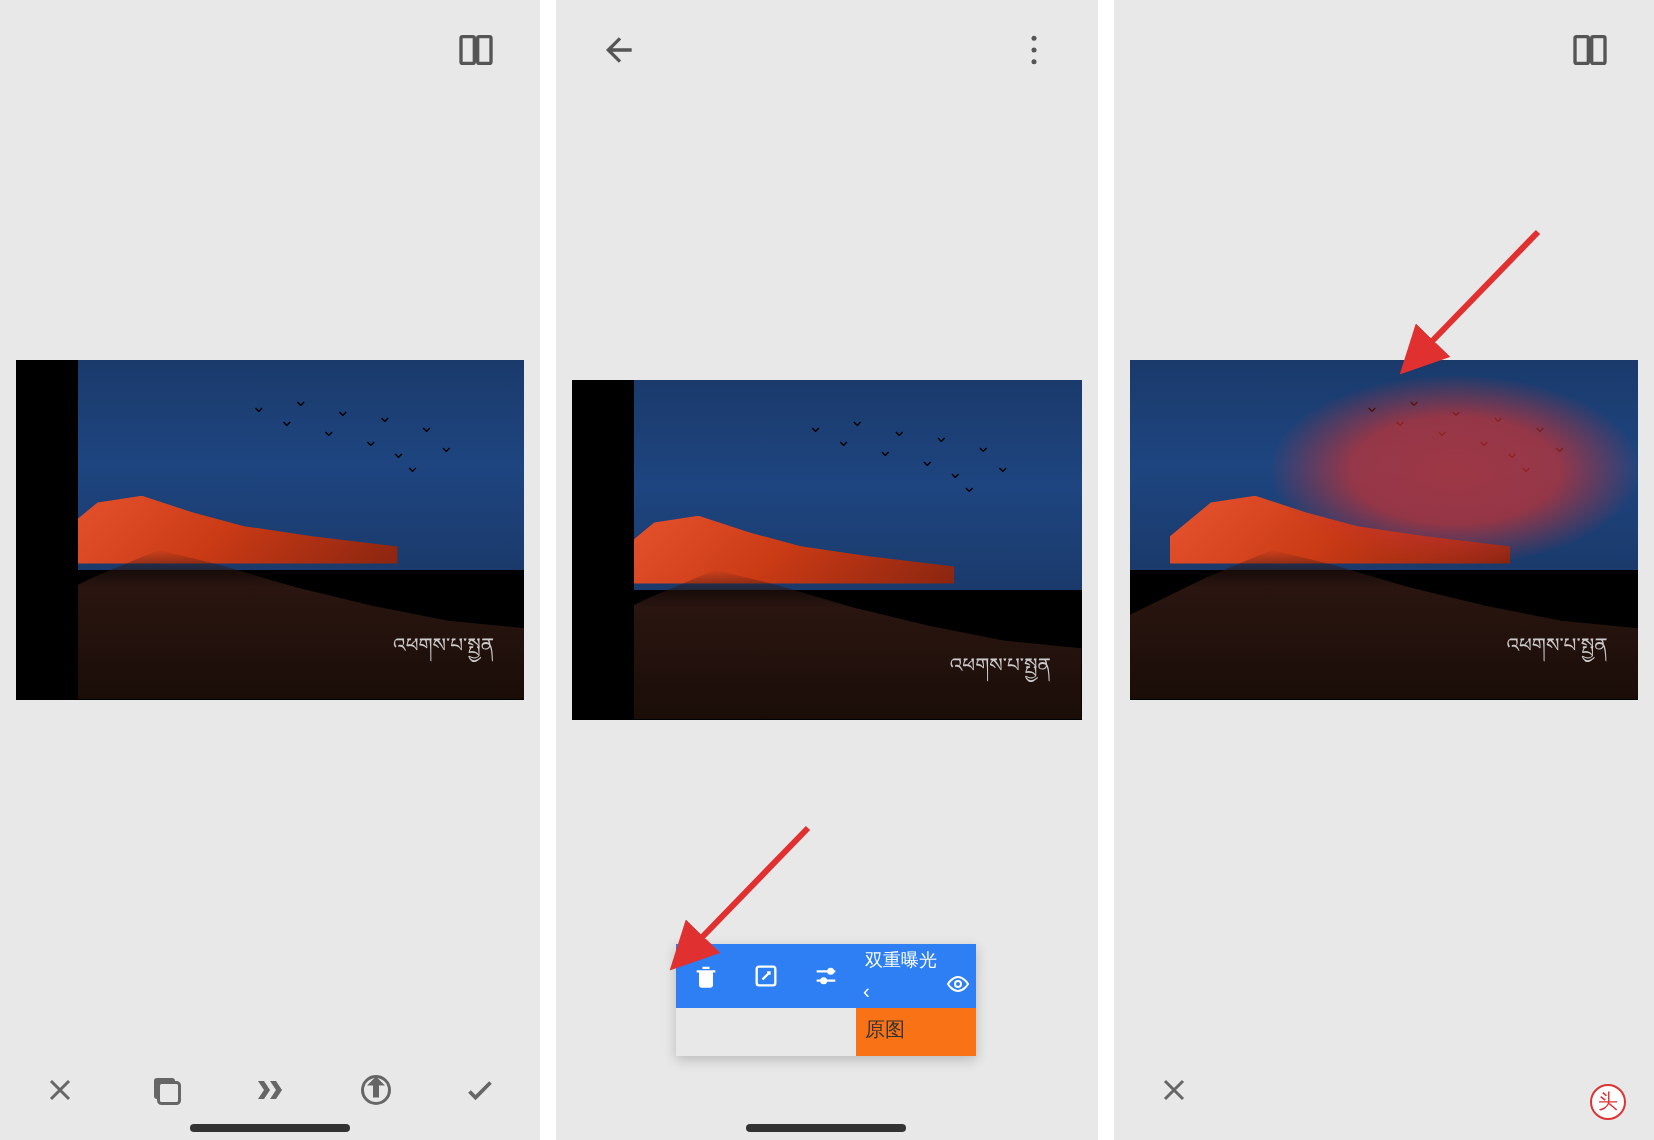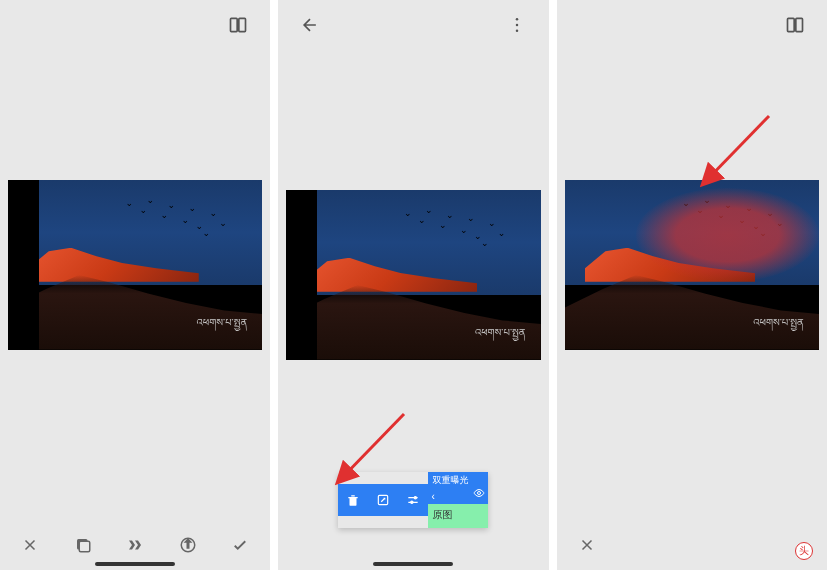--- a/index.html
+++ b/index.html
@@ -123,21 +123,20 @@
       background: #333;
       border-radius: 2px;
     }
     .toolbar-popup {
       position: absolute;
       bottom: 42px;
       left: 50%;
       transform: translateX(-50%);
       display: flex;
       box-shadow: 0 2px 6px rgba(0,0,0,0.2);
-      align-items: center;
     }
     .blue-section {
       background: #2d7ff3;
       display: flex;
       height: 32px;
     }
     .blue-section .tool-icon {
       width: 30px;
       height: 32px;
       display: flex;
@@ -156,21 +155,21 @@
       height: 32px;
       padding: 2px 4px;
       font-size: 9px;
       color: #fff;
       position: relative;
     }
     .popup-top-label { font-size: 9px; }
     .popup-arrow { position: absolute; left: 3px; bottom: 2px; font-size: 10px; }
     .popup-eye { position: absolute; right: 3px; bottom: 3px; font-size: 10px; }
     .popup-bottom-row {
-      background: #86efac;
+      background: #f97316;
       height: 24px;
       padding: 4px;
       font-size: 10px;
       color: #333;
     }
     .arrow {
       position: absolute;
       pointer-events: none;
     }
     .arrow svg { display: block; }

